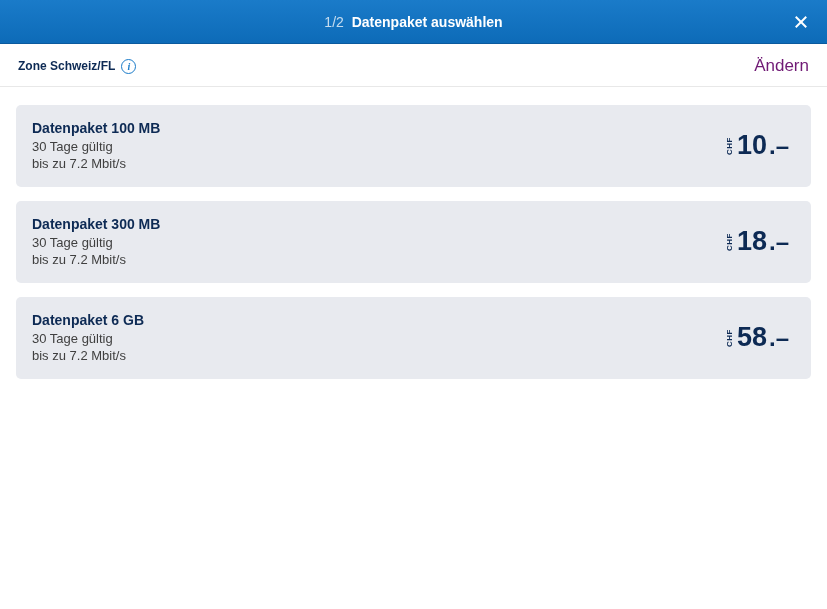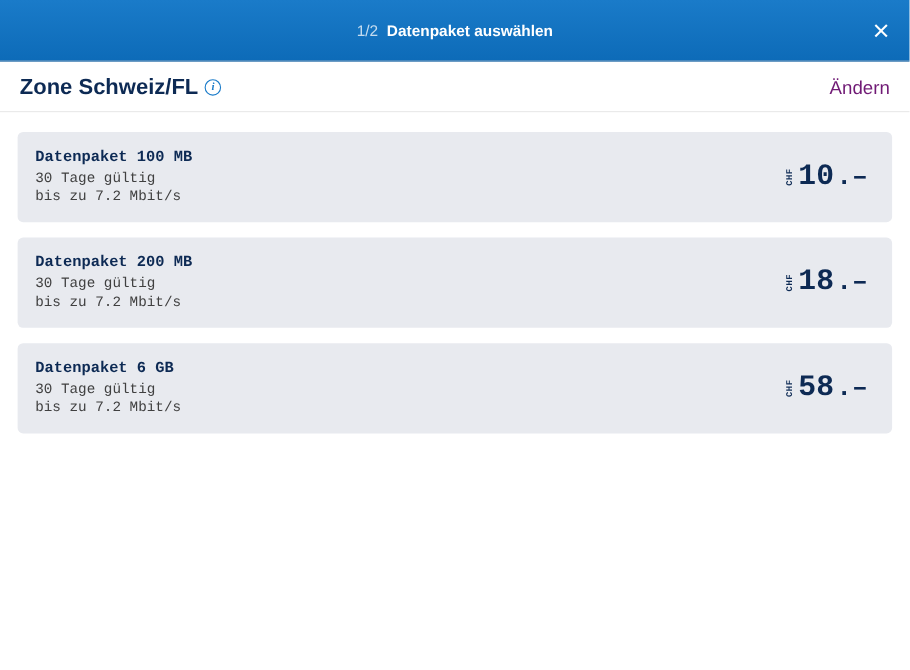--- a/index.html
+++ b/index.html
@@ -10,21 +10,21 @@
     body {
       font-family: -apple-system, BlinkMacSystemFont, "Segoe UI", Arial, sans-serif;
       background: #fff;
       width: 827px;
       height: 609px;
       overflow: hidden;
     }
     .header {
       background: linear-gradient(to bottom, #1a7bc9, #0d6bb8);
       color: #fff;
-      height: 56px;
+      height: 44px;
       display: flex;
       align-items: center;
       justify-content: center;
       position: relative;
       border-bottom: 1px solid #0a5a9e;
     }
     .header-title {
       font-size: 14px;
       font-weight: 400;
     }
@@ -59,21 +59,21 @@
       justify-content: space-between;
       padding: 12px 18px 10px 18px;
       border-bottom: 1px solid #e8e8e8;
     }
     .zone-left {
       display: flex;
       align-items: center;
       gap: 6px;
     }
     .zone-label {
-      font-size: 20px;
+      font-size: 12px;
       font-weight: 700;
       color: #0d2a54;
     }
     .info-icon {
       width: 15px;
       height: 15px;
       border: 1.5px solid #1a7bc9;
       border-radius: 50%;
       display: inline-flex;
       align-items: center;
@@ -85,21 +85,20 @@
       font-family: Georgia, serif;
     }
     .change-link {
       color: #701a75;
       font-size: 17px;
       text-decoration: none;
       cursor: pointer;
     }
     .packages {
       padding: 10px 16px;
-      font-family: Liberation Mono, monospace;
     }
     .package-card {
       background: #e8eaef;
       border-radius: 5px;
       padding: 14px 22px 14px 16px;
       margin-top: 14px;
       display: flex;
       align-items: center;
       justify-content: space-between;
       cursor: pointer;
@@ -181,21 +180,21 @@
     </div>
     <div class="package-price">
       <span class="currency">CHF</span>
       <span class="amount">10</span>
       <span class="suffix">.–</span>
     </div>
   </div>
 
   <div class="package-card">
     <div class="package-info">
-      <span class="package-name">Datenpaket 200 MB</span>
+      <span class="package-name">Datenpaket 300 MB</span>
       <span class="package-detail">30 Tage gültig</span>
       <span class="package-detail">bis zu 7.2 Mbit/s</span>
     </div>
     <div class="package-price">
       <span class="currency">CHF</span>
       <span class="amount">18</span>
       <span class="suffix">.–</span>
     </div>
   </div>
 

